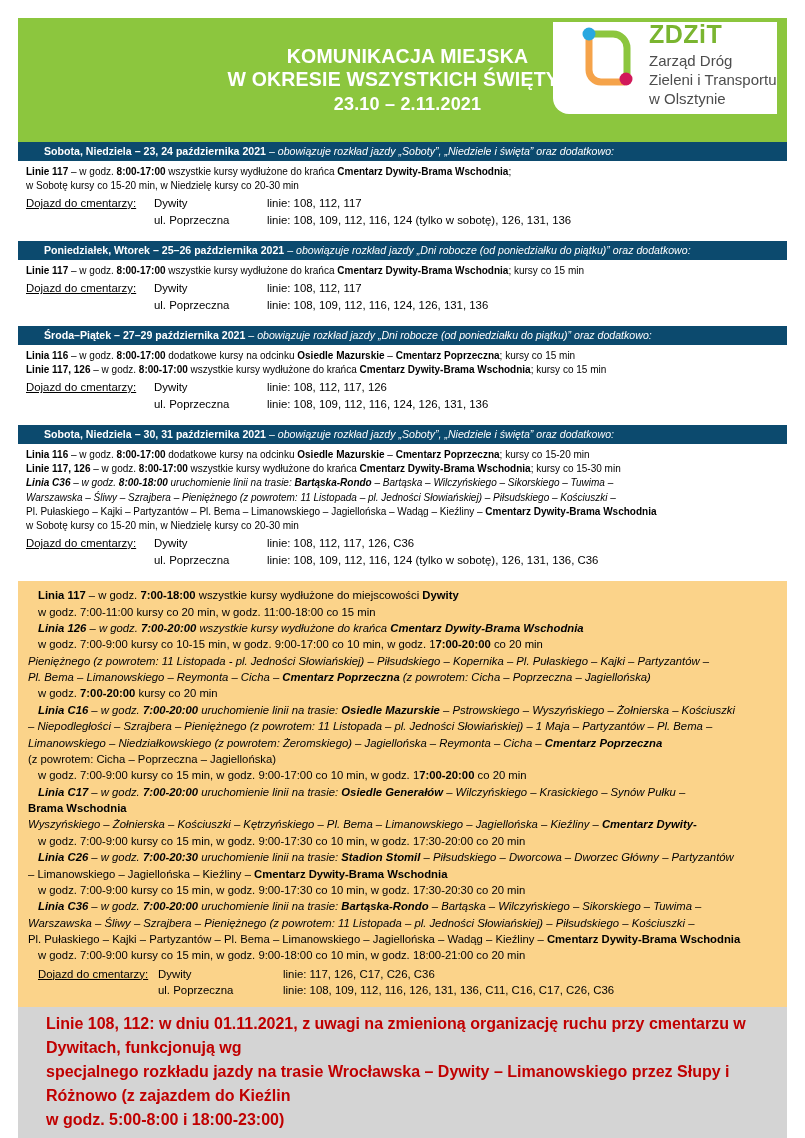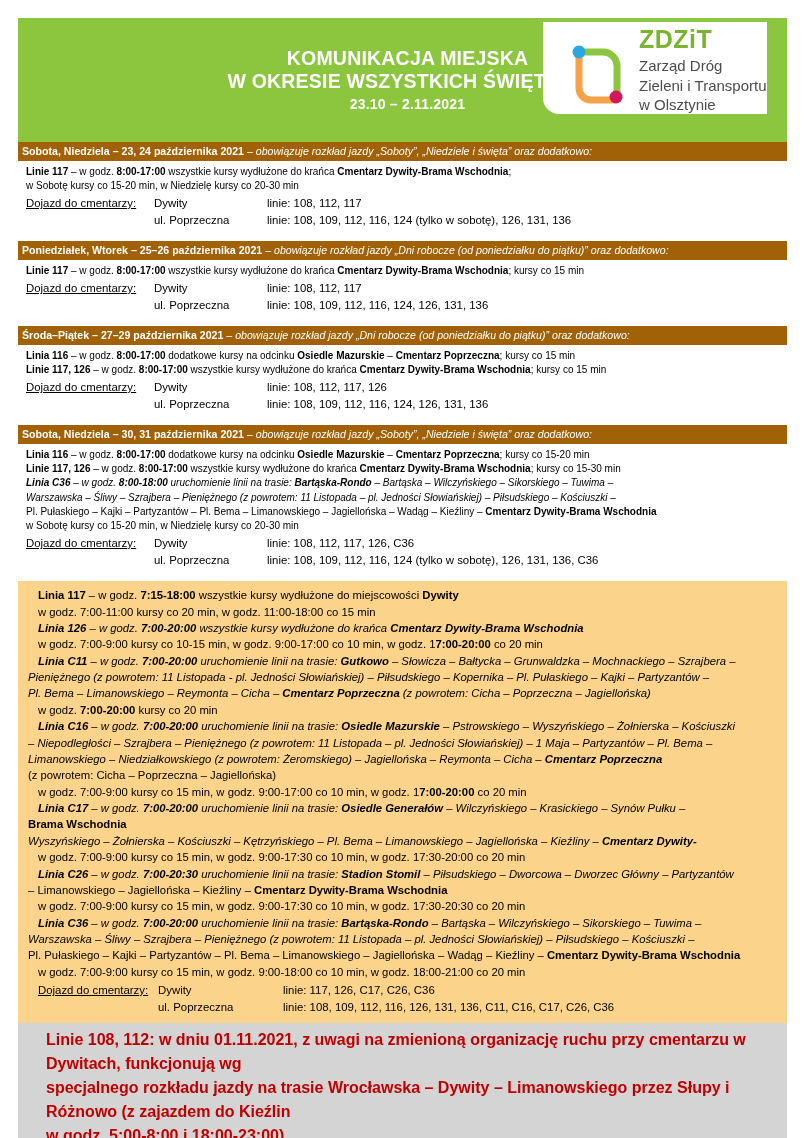--- a/index.html
+++ b/index.html
@@ -26,53 +26,53 @@
   .header-title {
     flex: 1;
     text-align: center;
     color: #ffffff;
     font-weight: bold;
     line-height: 1.18;
     padding-left: 10px;
   }
   .header-title .l1 { font-size: 19.5px; letter-spacing: .2px; display:block; }
   .header-title .l2 { font-size: 19.5px; letter-spacing: .2px; display:block; }
-  .header-title .l3 { font-size: 14px; letter-spacing: .2px; display:block; margin-top:3px; }
+  .header-title .l3 { font-size: 18px; letter-spacing: .2px; display:block; margin-top:3px; }
 
   .logo-box {
     width: 224px;
     height: 92px;
     background: #ffffff;
     border-radius: 0 0 0 16px;
     margin-right: 0px;
     position: absolute;
-    right: 20px;
+    right: 10px;
     top: 4px;
     display: flex;
-    align-items: flex-end;
+    align-items: flex-start;
     padding-left: 14px;
   }
   .logo-mark { width: 72px; height: 74px; flex: 0 0 auto; }
   .logo-text { margin-left: 10px; }
   .logo-text .brand {
     font-size: 25px; font-weight: bold; color: #7ab530; letter-spacing: .5px;
     line-height: 1;
   }
   .logo-text .sub {
     font-size: 15px; color: #4d4d4d; line-height: 1.28; margin-top: 4px;
   }
 
   
   .content { margin: 0 18px; }
 
   .sec-head {
-    background: #a16207;
+    background: #0c4a6e;
     color: #ffffff;
     font-size: 10.6px;
-    padding: 3px 6px 3px 4px;
+    padding: 3px 6px 3px 26px;
     line-height: 1.2;
     white-space: nowrap;
     overflow: hidden;
   }
   .sec-head .date { font-weight: bold; }
   .sec-head .note { font-style: italic; }
 
   .sec-body { padding: 4px 6px 6px 8px; }
 
   .ln {
@@ -243,26 +243,25 @@
             <span class="access-lines">linie: 108, 109, 112, 116, 124 (tylko w sobotę), 126, 131, 136, C36</span>
           </div>
         </div>
       </div>
     </div>
 
     <div class="gap-sm"></div>
 
     <div class="section sec-highlight">
       <div class="sec-body">
-        <p class="ln indent"><b>Linia 117</b> – w godz. <b>7:15-18:00</b> wszystkie kursy wydłużone do miejscowości <b>Dywity</b></p>
+        <p class="ln indent"><b>Linia 117</b> – w godz. <b>7:00-18:00</b> wszystkie kursy wydłużone do miejscowości <b>Dywity</b></p>
         <p class="ln indent">w godz. 7:00-11:00 kursy co 20 min, w godz. 11:00-18:00 co 15 min</p>
         <p class="ln indent just"><b>Linia 126</b> – w godz. <b>7:00-20:00</b> wszystkie kursy wydłużone do krańca <b>Cmentarz Dywity-Brama Wschodnia</b></p>
         <p class="ln indent">w godz. 7:00-9:00 kursy co 10-15 min, w godz. 9:00-17:00 co 10 min, w godz. 1<b>7:00-20:00</b> co 20 min</p>
 
-        <p class="ln indent just"><b>Linia C11</b> – w godz. <b>7:00-20:00</b> uruchomienie linii na trasie: <b>Gutkowo</b> – Słowicza – Bałtycka – Grunwaldzka – Mochnackiego – Szrajbera –</p>
         <p class="ln just">Pieniężnego (z powrotem: 11 Listopada - pl. Jedności Słowiańskiej) – Piłsudskiego – Kopernika – Pl. Pułaskiego – Kajki – Partyzantów –</p>
         <p class="ln just">Pl. Bema – Limanowskiego – Reymonta – Cicha – <b>Cmentarz Poprzeczna</b> (z powrotem: Cicha – Poprzeczna – Jagiellońska)</p>
         <p class="ln indent">w godz. <b>7:00-20:00</b> kursy co 20 min</p>
 
         <p class="ln indent just"><b>Linia C16</b> – w godz. <b>7:00-20:00</b> uruchomienie linii na trasie: <b>Osiedle Mazurskie</b> – Pstrowskiego – Wyszyńskiego – Żołnierska – Kościuszki</p>
         <p class="ln just">– Niepodległości – Szrajbera – Pieniężnego (z powrotem: 11 Listopada – pl. Jedności Słowiańskiej) – 1 Maja – Partyzantów – Pl. Bema –</p>
         <p class="ln just">Limanowskiego – Niedziałkowskiego (z powrotem: Żeromskiego) – Jagiellońska – Reymonta – Cicha – <b>Cmentarz Poprzeczna</b></p>
         <p class="ln">(z powrotem: Cicha – Poprzeczna – Jagiellońska)</p>
         <p class="ln indent">w godz. 7:00-9:00 kursy co 15  min, w godz. 9:00-17:00 co 10 min, w godz. 1<b>7:00-20:00</b> co 20 min</p>
 

